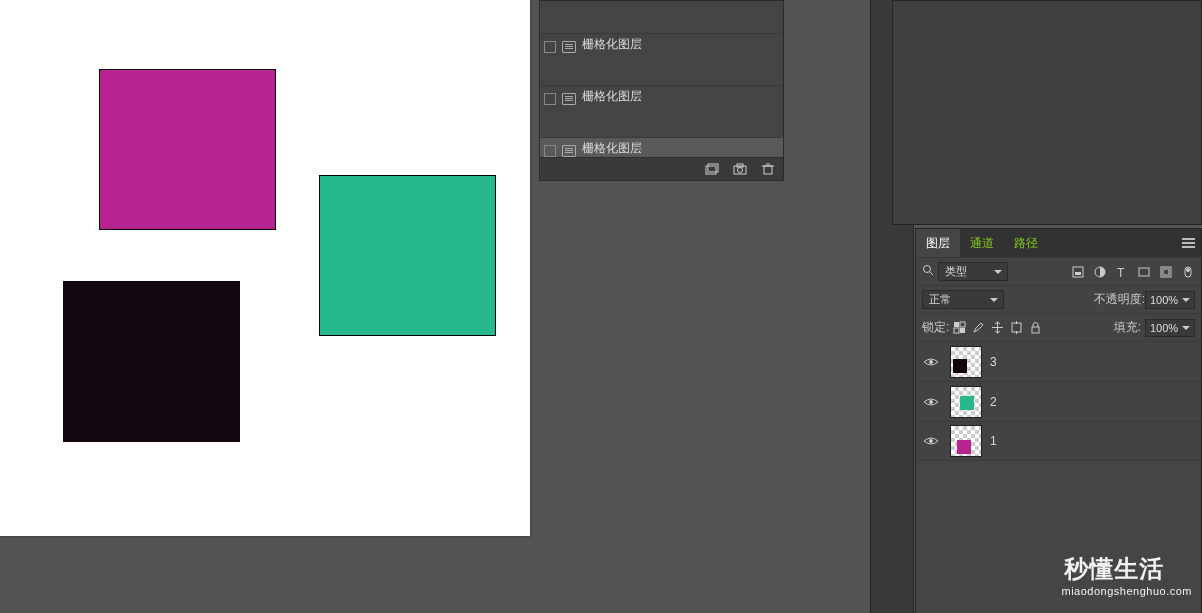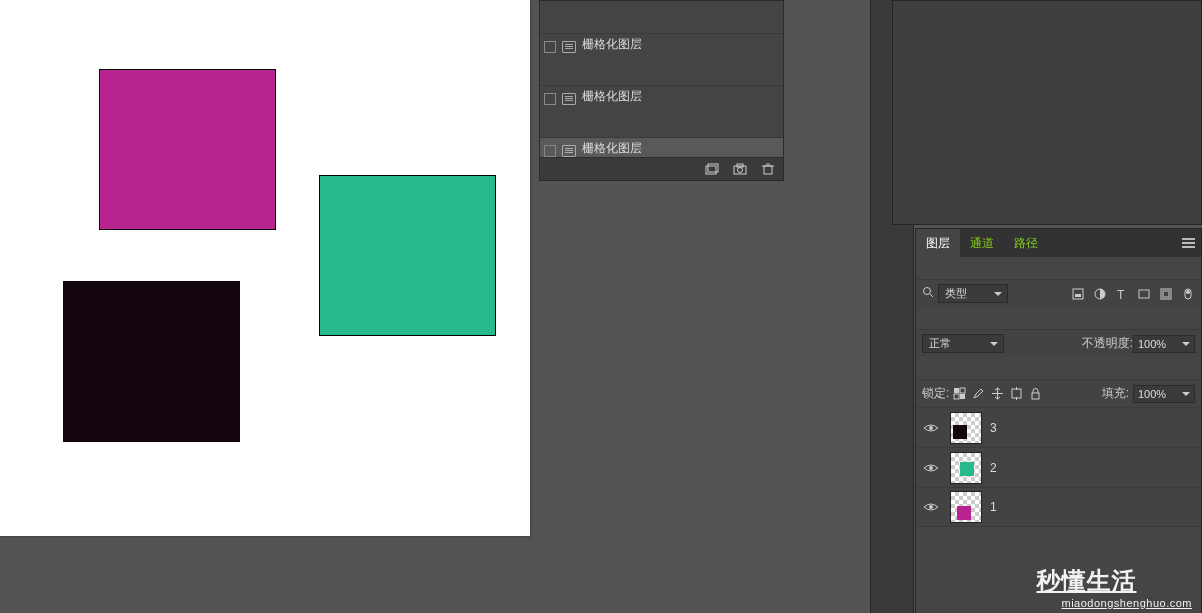--- a/index.html
+++ b/index.html
@@ -143,21 +143,20 @@
 .lp-menuico div::after { top: 4px; }
 
 .lp-row {
   height: 28px;
   display: flex;
   align-items: center;
   padding: 0 6px;
   border-top: 1px solid #3a3a3a;
   background: #434343;
   gap: 4px;
-  margin-top: 22px;
 }
 .lp-search-icon {
   color: #ccc; font-size: 12px;
 }
 .lp-select {
   background: #3a3a3a;
   border: 1px solid #2a2a2a;
   color: #ddd;
   font-size: 11px;
   height: 19px;
@@ -183,21 +182,21 @@
 
 .lp-label { color: #ccc; }
 .lp-pct {
   background: #3a3a3a;
   border: 1px solid #2a2a2a;
   font-size: 11px;
   height: 18px;
   display: flex;
   align-items: center;
   padding: 0 4px;
-  width: 62px;
+  width: 50px;
   position: relative;
   color: #ddd;
 }
 .lp-pct::after {
   content: '';
   position: absolute;
   right: 4px; top: 50%;
   margin-top: -2px;
   border: 4px solid transparent;
   border-top-color: #ccc;
@@ -255,26 +254,25 @@
   height: 613px;
   background: #3a3a3a;
   border-left: 1px solid #252525;
   border-right: 1px solid #252525;
 }
 
 
 .watermark {
   position: absolute;
   right: 10px;
-  bottom: 4px;
-  text-align: left;
+  bottom: 16px;
+  text-align: center;
   color: #f2f2f2;
   z-index: 100;
   pointer-events: none;
-  text-decoration: underline;
 }
 .watermark .big { font-size: 24px; font-weight: bold; letter-spacing: 1px; }
 .watermark .small { font-size: 11px; letter-spacing: 0.5px; padding-left: 25px; }
 </style>
 </head>
 <body>
 
 <div class="canvas-area">
   <div class="shape-magenta"></div>
   <div class="shape-teal"></div>

